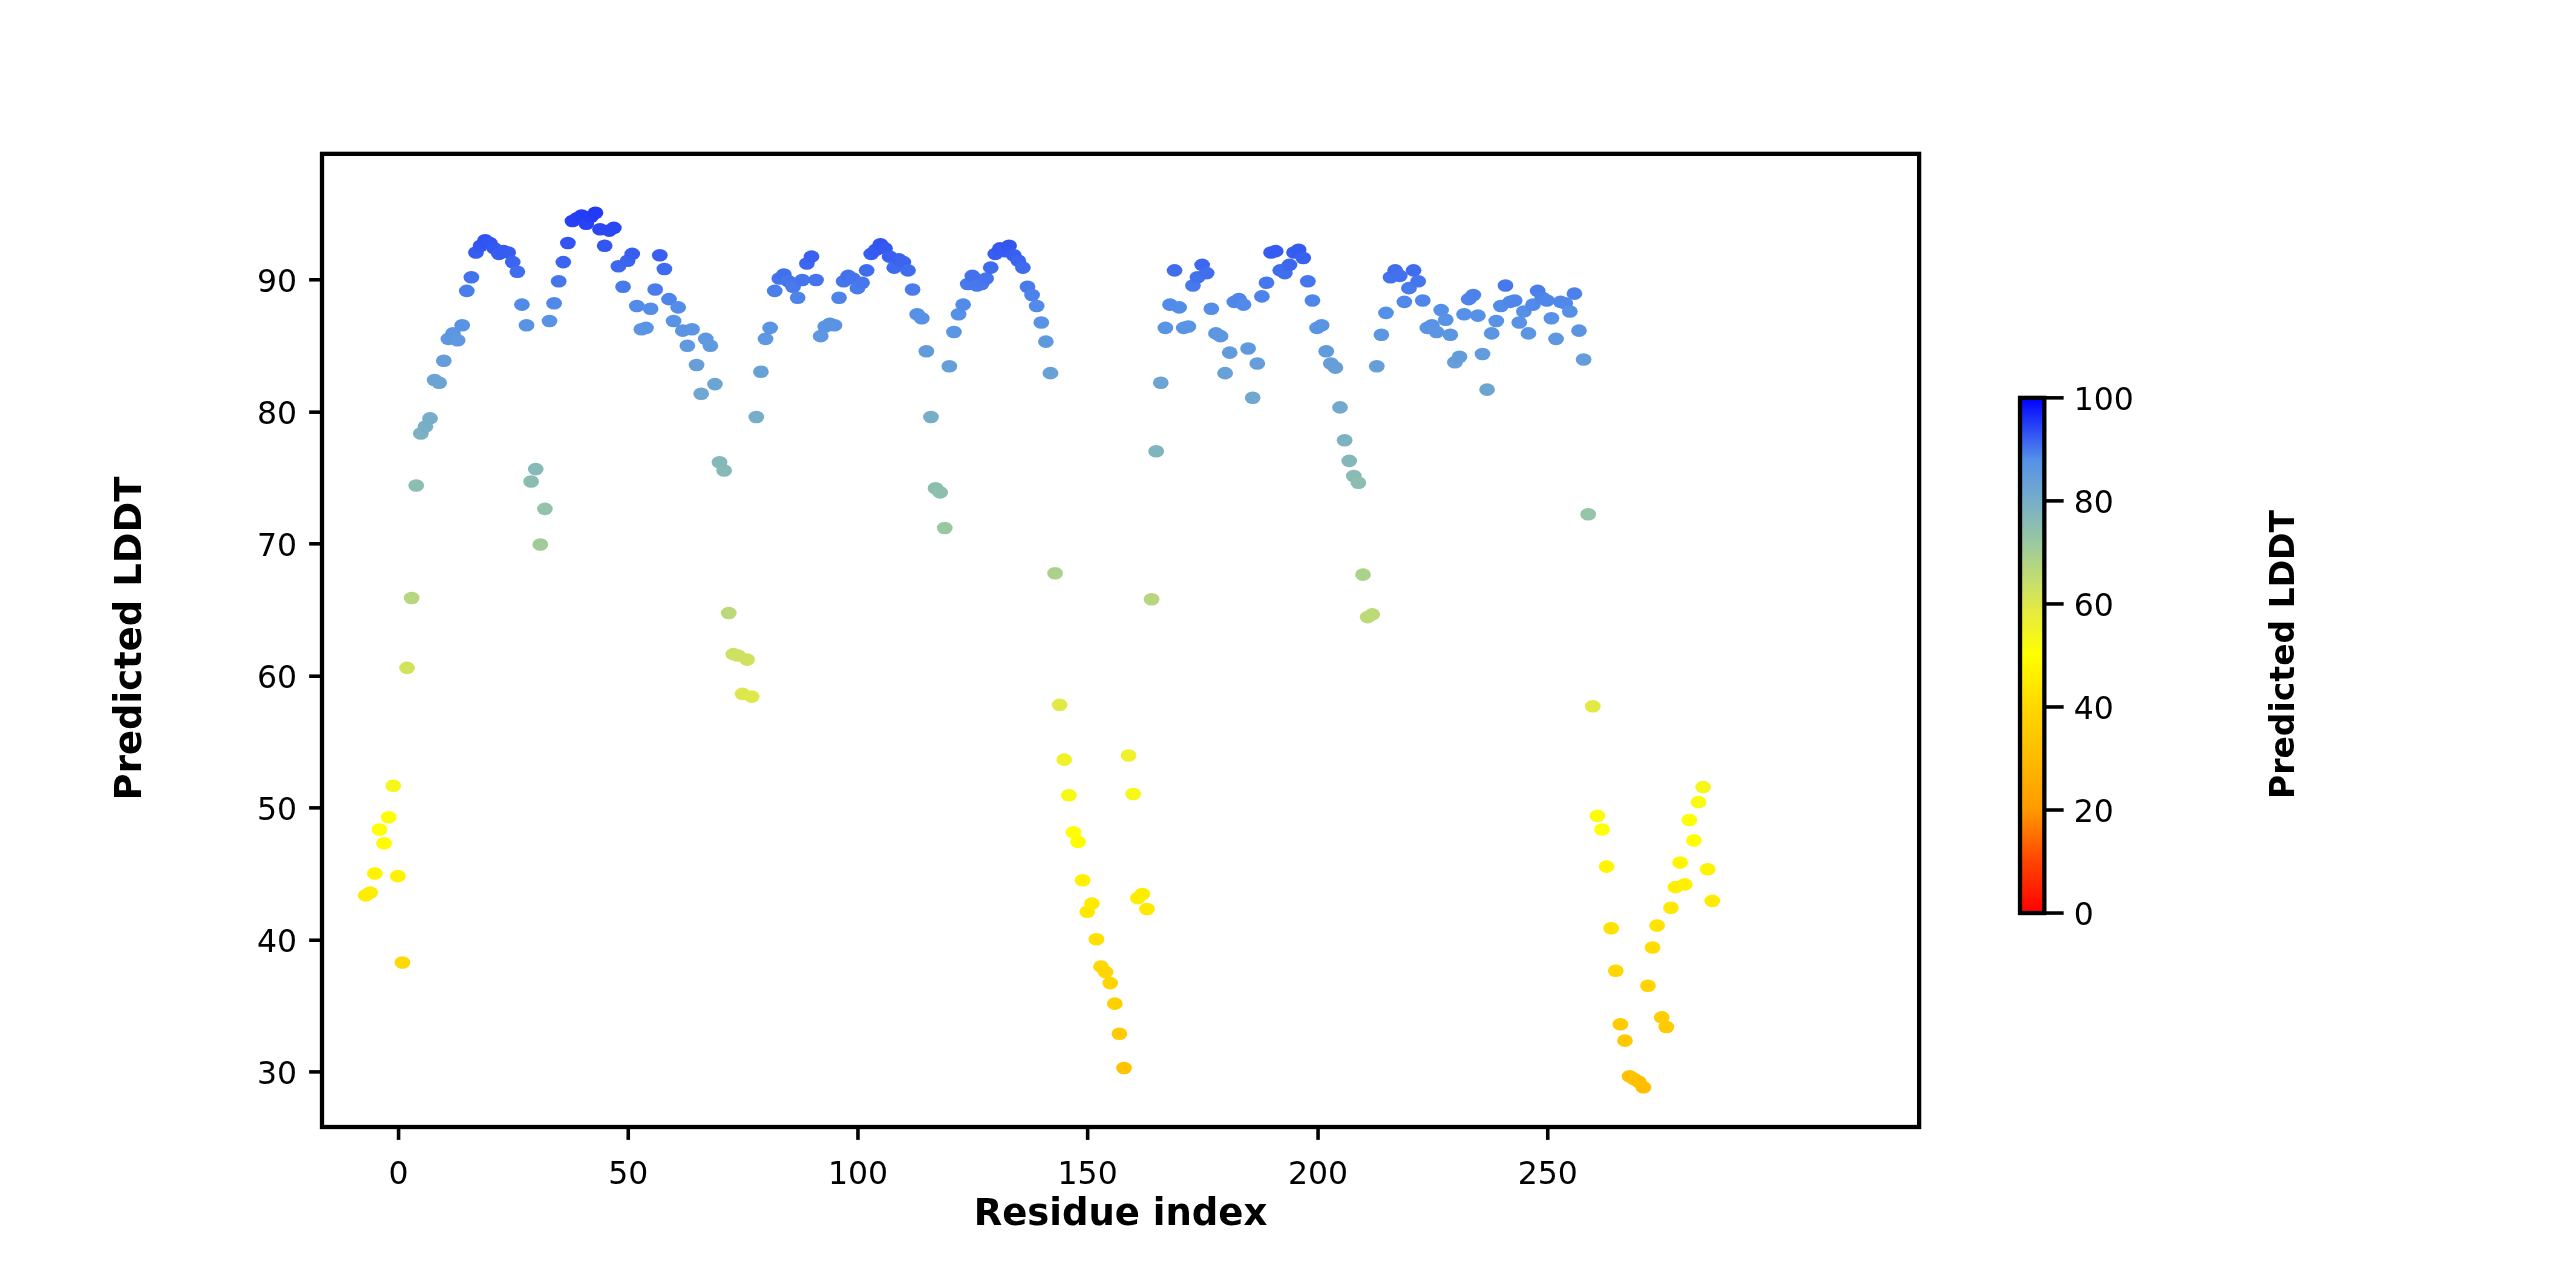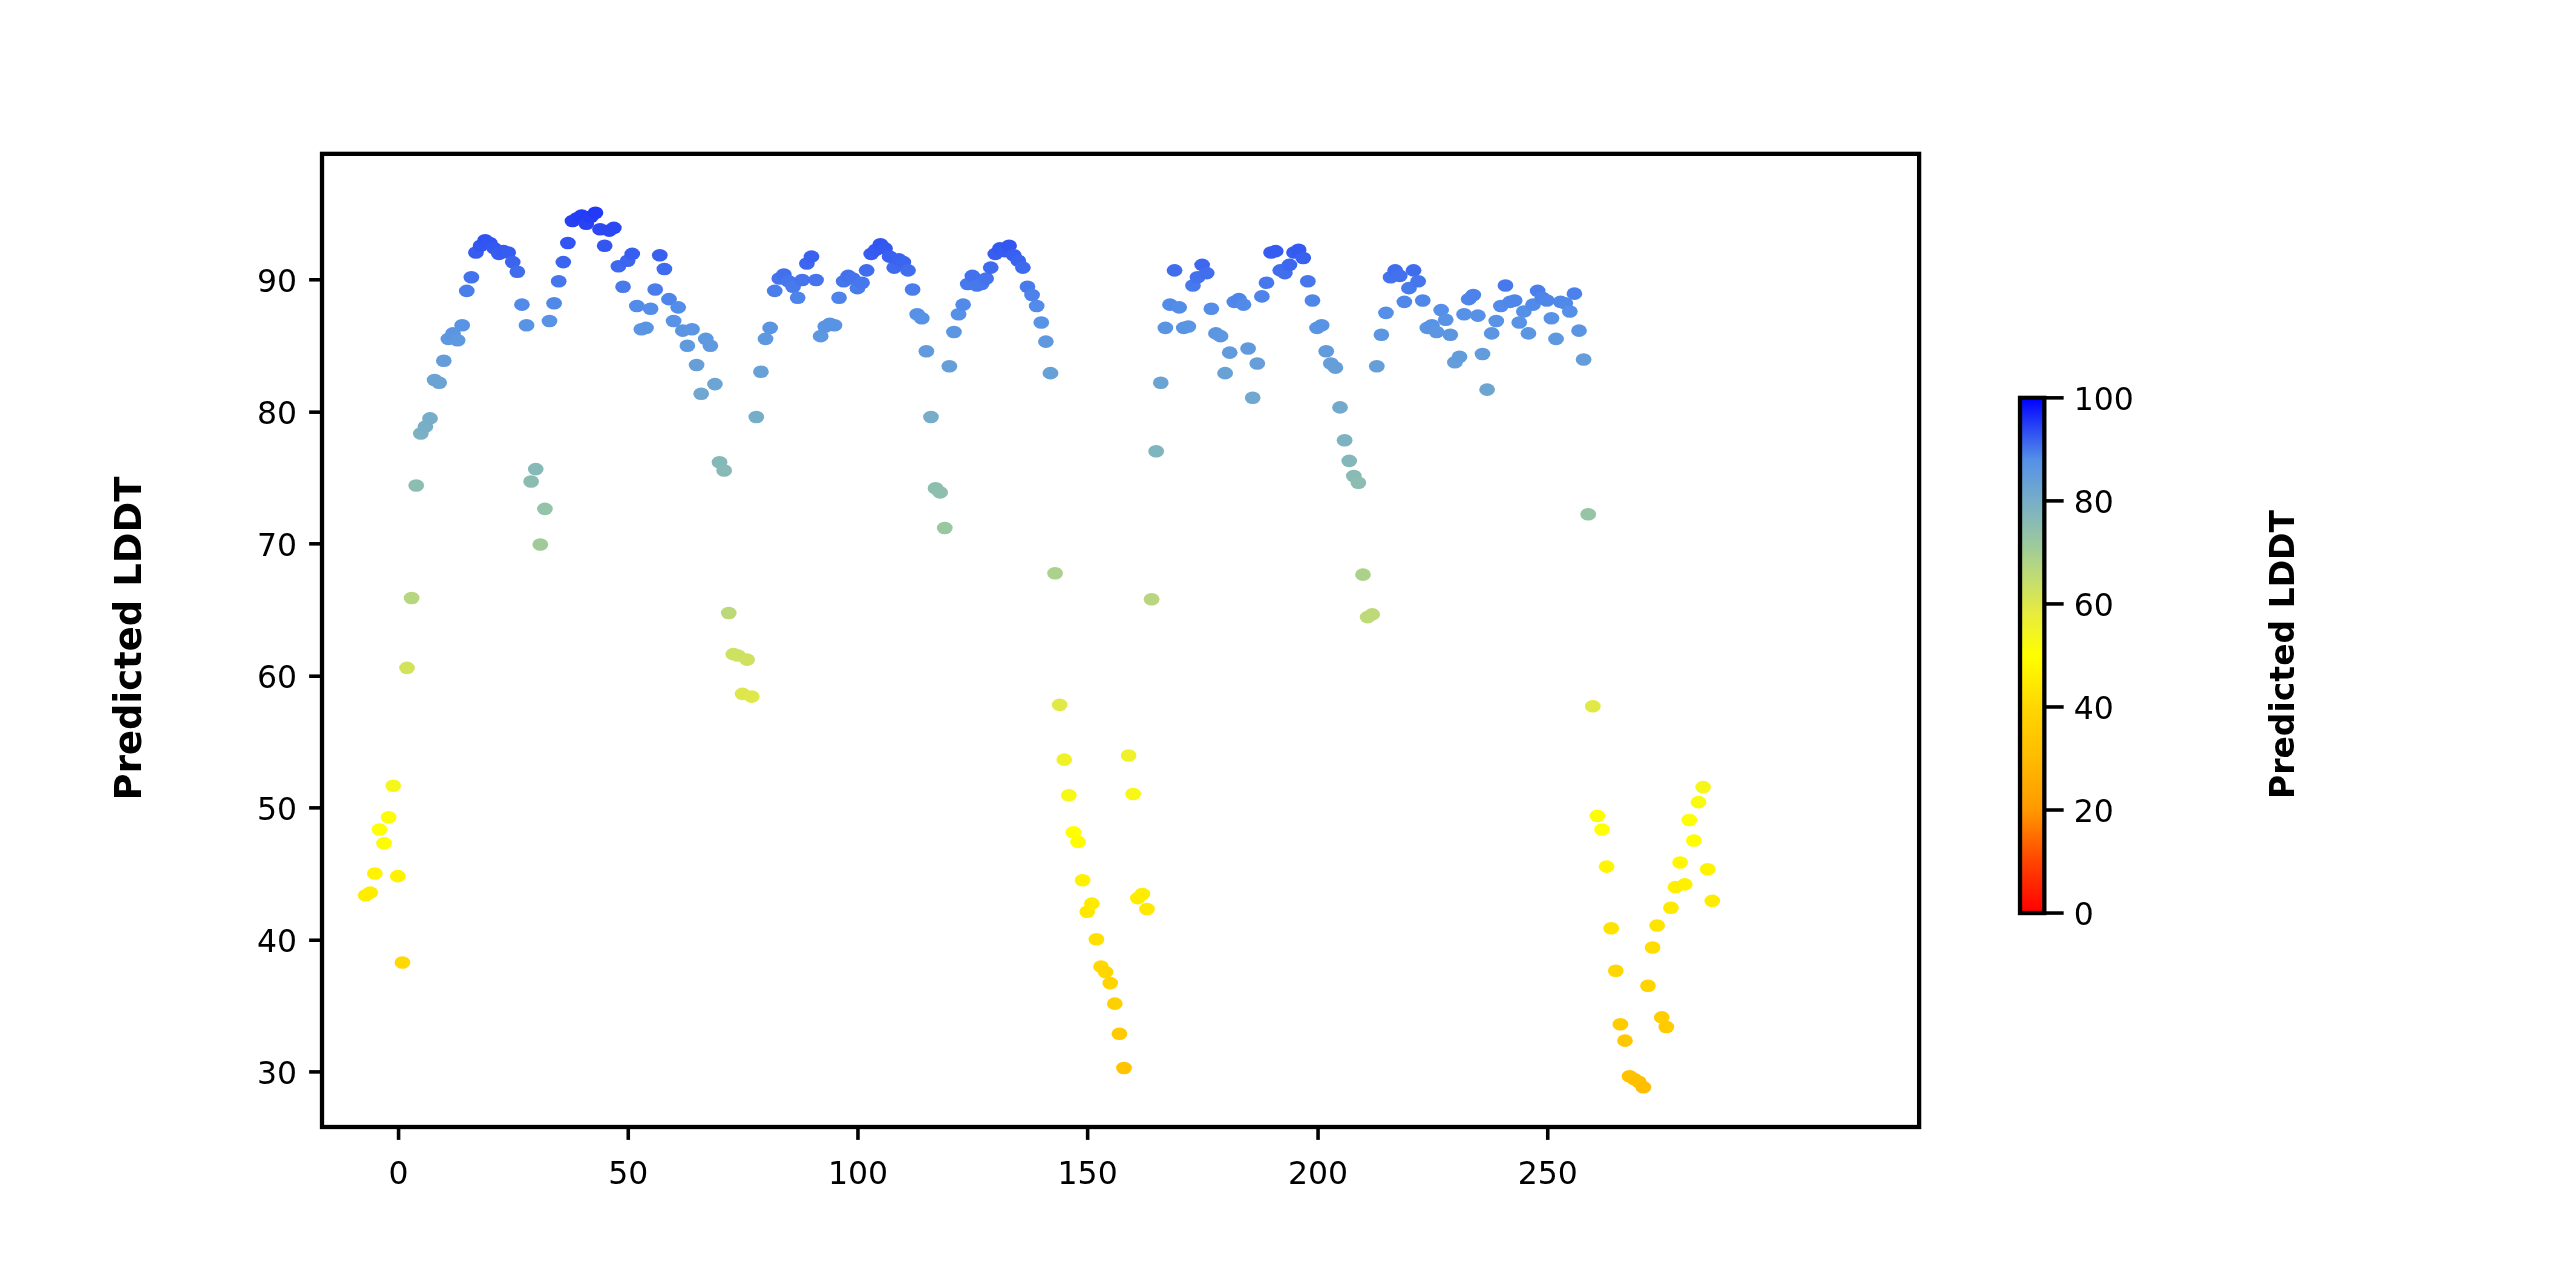--- a/index.html
+++ b/index.html
@@ -442,17 +442,18 @@
       <g>
           <line x1="2857" y1="556" x2="2884" y2="556" stroke="#000" stroke-width="5"></line>
           <text class="tick-text" x="2898" y="573" text-anchor="start">100</text>
         </g>
     </g>
 
   </svg>
 
   <div class="ylabel" id="ylabel-main">Predicted LDDT</div>
 
+  <div id="xlabel-main">Residue index</div>
 
   <div class="ylabel" id="cbar-label">Predicted LDDT</div>
 
 </div>
 
 
 </body></html>

